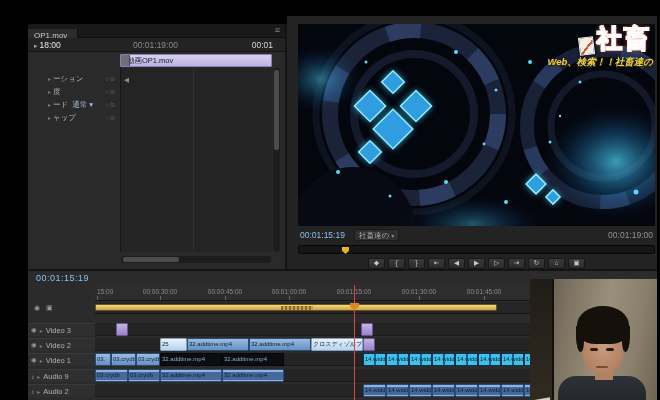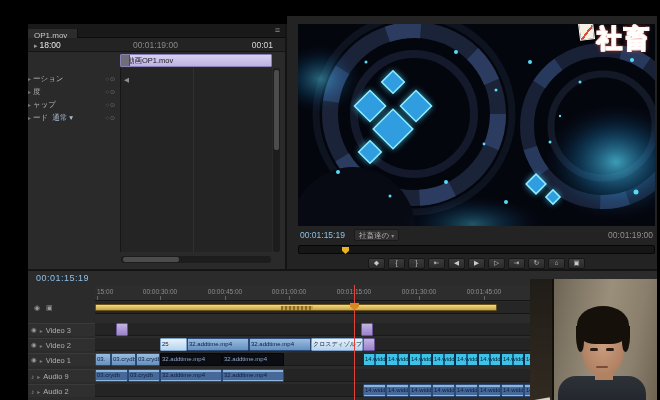--- a/index.html
+++ b/index.html
@@ -17,37 +17,37 @@
   .menu-ico{position:absolute;right:5px;top:1px;color:#8a8a8a;font-size:9px;}
   .tc-row{position:relative;height:14px;background:#232323;border-bottom:1px solid #141414;font-size:8.5px;}
   .tc-in{position:absolute;left:6px;top:2px;color:#e8e8e8;}
   .tc-in b{font-weight:normal;}
   .tc-in .ico{color:#9a9a9a;font-size:7px;margin-right:2px;}
   .tc-mid{position:absolute;left:105px;top:2px;color:#8a8a8a;}
   .tc-out{position:absolute;right:12px;top:2px;color:#d8d8d8;}
   .clip-bar{position:absolute;left:92px;top:30px;width:152px;height:13px;background:linear-gradient(180deg,#d8d0f0,#beb2e2);border:1px solid #8a80b8;border-radius:1px;color:#16161e;font-size:7.5px;line-height:11px;padding-left:6px;overflow:hidden;white-space:nowrap;}
   .clip-cap{position:absolute;left:0;top:0;width:9px;height:11px;background:#6f6f77;border-right:1px solid #4a4a52;}
   .props{position:absolute;left:0;top:48px;width:92px;}
-  .prop-row{height:13px;display:flex;align-items:center;gap:2px;padding-left:0;color:#b8b8b8;font-size:7.5px;}
+  .prop-row{height:13px;display:flex;align-items:center;gap:2px;padding-left:20px;color:#b8b8b8;font-size:7.5px;}
   .p-arrow{color:#777;font-size:6px;}
   .p-val{color:#a8bcd4;margin-left:2px;}
   .p-icons{margin-left:auto;padding-right:4px;color:#6e6e6e;font-size:6px;letter-spacing:1px;}
   .v-line{position:absolute;left:92px;top:44px;width:1px;height:184px;background:#161616;}
   .mini-tl{position:absolute;left:93px;top:44px;width:151px;height:184px;background:#242424;}
   .kf{position:absolute;left:3px;top:8px;color:#8e8e8e;font-size:6.5px;}
   .mini-vline{position:absolute;left:72px;top:0;width:1px;height:100%;background:#303030;}
   .vsb{position:absolute;right:5px;top:44px;width:7px;height:184px;background:#1d1d1d;border-radius:3px;}
   .vsb .thumb{position:absolute;left:1px;top:2px;width:5px;height:80px;background:#4c4c4c;border-radius:2px;}
   .hsb{position:absolute;left:93px;bottom:6px;width:150px;height:7px;background:#1d1d1d;border-radius:3px;}
   .hsb .thumb{position:absolute;left:2px;top:1px;width:56px;height:5px;background:#4c4c4c;border-radius:2px;}
 
   
   .program-panel{left:287px;top:0;width:370px;height:253px;background:#232323;}
   .preview{position:absolute;left:11px;top:8px;width:357px;height:202px;background:#04060e;overflow:hidden;box-shadow:inset 0 0 36px rgba(0,0,0,.8);}
-  .ov-title-wrap{position:absolute;top:-2px;right:4px;display:flex;align-items:flex-start;gap:3px;}
+  .ov-title-wrap{position:absolute;top:-2px;right:4px;display:flex;align-items:flex-end;gap:3px;}
   .ov-ico{width:15px;height:18px;background:linear-gradient(135deg,#f5f0e4 52%,#e04a38 52%,#e04a38 62%,#f5f0e4 62%);border:1px solid #fff;transform:rotate(-7deg);box-shadow:0 0 3px #000;}
   .ov-title{font-size:25px;font-weight:bold;letter-spacing:2px;color:#e0392c;-webkit-text-stroke:1.2px #fff;text-shadow:0 0 5px rgba(255,90,60,.9),1px 1px 0 #fff,-1px -1px 0 #fff,1px -1px 0 #fff,-1px 1px 0 #fff;}
   .ov-sub{position:absolute;top:32px;right:2px;font-size:9.5px;font-weight:bold;font-style:italic;color:#f0d24a;text-shadow:1px 1px 0 #3a2a00,0 0 3px #000;white-space:nowrap;}
   .info-row{position:absolute;left:11px;top:213px;width:357px;height:13px;}
   .tc-blue{position:absolute;left:2px;top:1px;color:#8cc0e8;font-size:8.5px;}
   .view-select{position:absolute;left:56px;top:0;font-size:7.5px;color:#b8b8b8;background:#2f2f2f;border:1px solid #1a1a1a;border-radius:2px;padding:0 4px;height:12px;line-height:11px;}
   .view-select .car{color:#8a8a8a;font-size:6px;}
   .tc-gray{position:absolute;right:2px;top:1px;color:#909090;font-size:8.5px;}
   .scrubber{position:absolute;left:11px;top:229px;width:357px;height:9px;background:#161616;border:1px solid #060606;border-radius:2px;}
   .scrub-head{position:absolute;left:43px;top:1px;width:7px;height:7px;background:#e8b41f;clip-path:polygon(0 0,100% 0,100% 55%,50% 100%,0 55%);}
@@ -128,27 +128,27 @@
           <span class="p-label">ーション</span>
           <span class="p-icons">○⊙</span>
         </div>
         <div class="prop-row">
           <span class="p-arrow">▸</span>
           <span class="p-label">度</span>
           <span class="p-icons">○⊙</span>
         </div>
         <div class="prop-row">
           <span class="p-arrow">▸</span>
-          <span class="p-label">ャップ</span>
+          <span class="p-label">ード</span>
+          <span class="p-val">通常 ▾</span>
           <span class="p-icons">○⊙</span>
         </div>
         <div class="prop-row">
           <span class="p-arrow">▸</span>
-          <span class="p-label">ード</span>
-          <span class="p-val">通常 ▾</span>
+          <span class="p-label">ャップ</span>
           <span class="p-icons">○⊙</span>
         </div>
       </div>
     <div class="v-line"></div>
     <div class="mini-tl">
       <i class="kf">◀</i>
       <i class="mini-vline"></i>
     </div>
     <div class="vsb">
         <i class="thumb"></i>
@@ -215,20 +215,21 @@
             <circle cx="92" cy="172" r="1.5"></circle>
             <circle cx="208" cy="178" r="2"></circle>
           <circle cx="262" cy="92" r="1.2"></circle>
             <circle cx="186" cy="120" r="1.4"></circle>
         </g>
       </svg>
       <div class="ov-title-wrap">
         <i class="ov-ico"></i>
         <span class="ov-title">社畜</span>
       </div>
+      <div class="ov-sub">Web、検索！！社畜達の</div>
     </div>
     <div class="info-row">
       <span class="tc-blue">00:01:15:19</span>
       <span class="view-select"><span>社畜達の</span> <i class="car">▾</i></span>
       <span class="tc-gray">00:01:19:00</span>
     </div>
     <div class="scrubber">
       <i class="scrub-head"></i>
     </div>
     <div class="transport">

